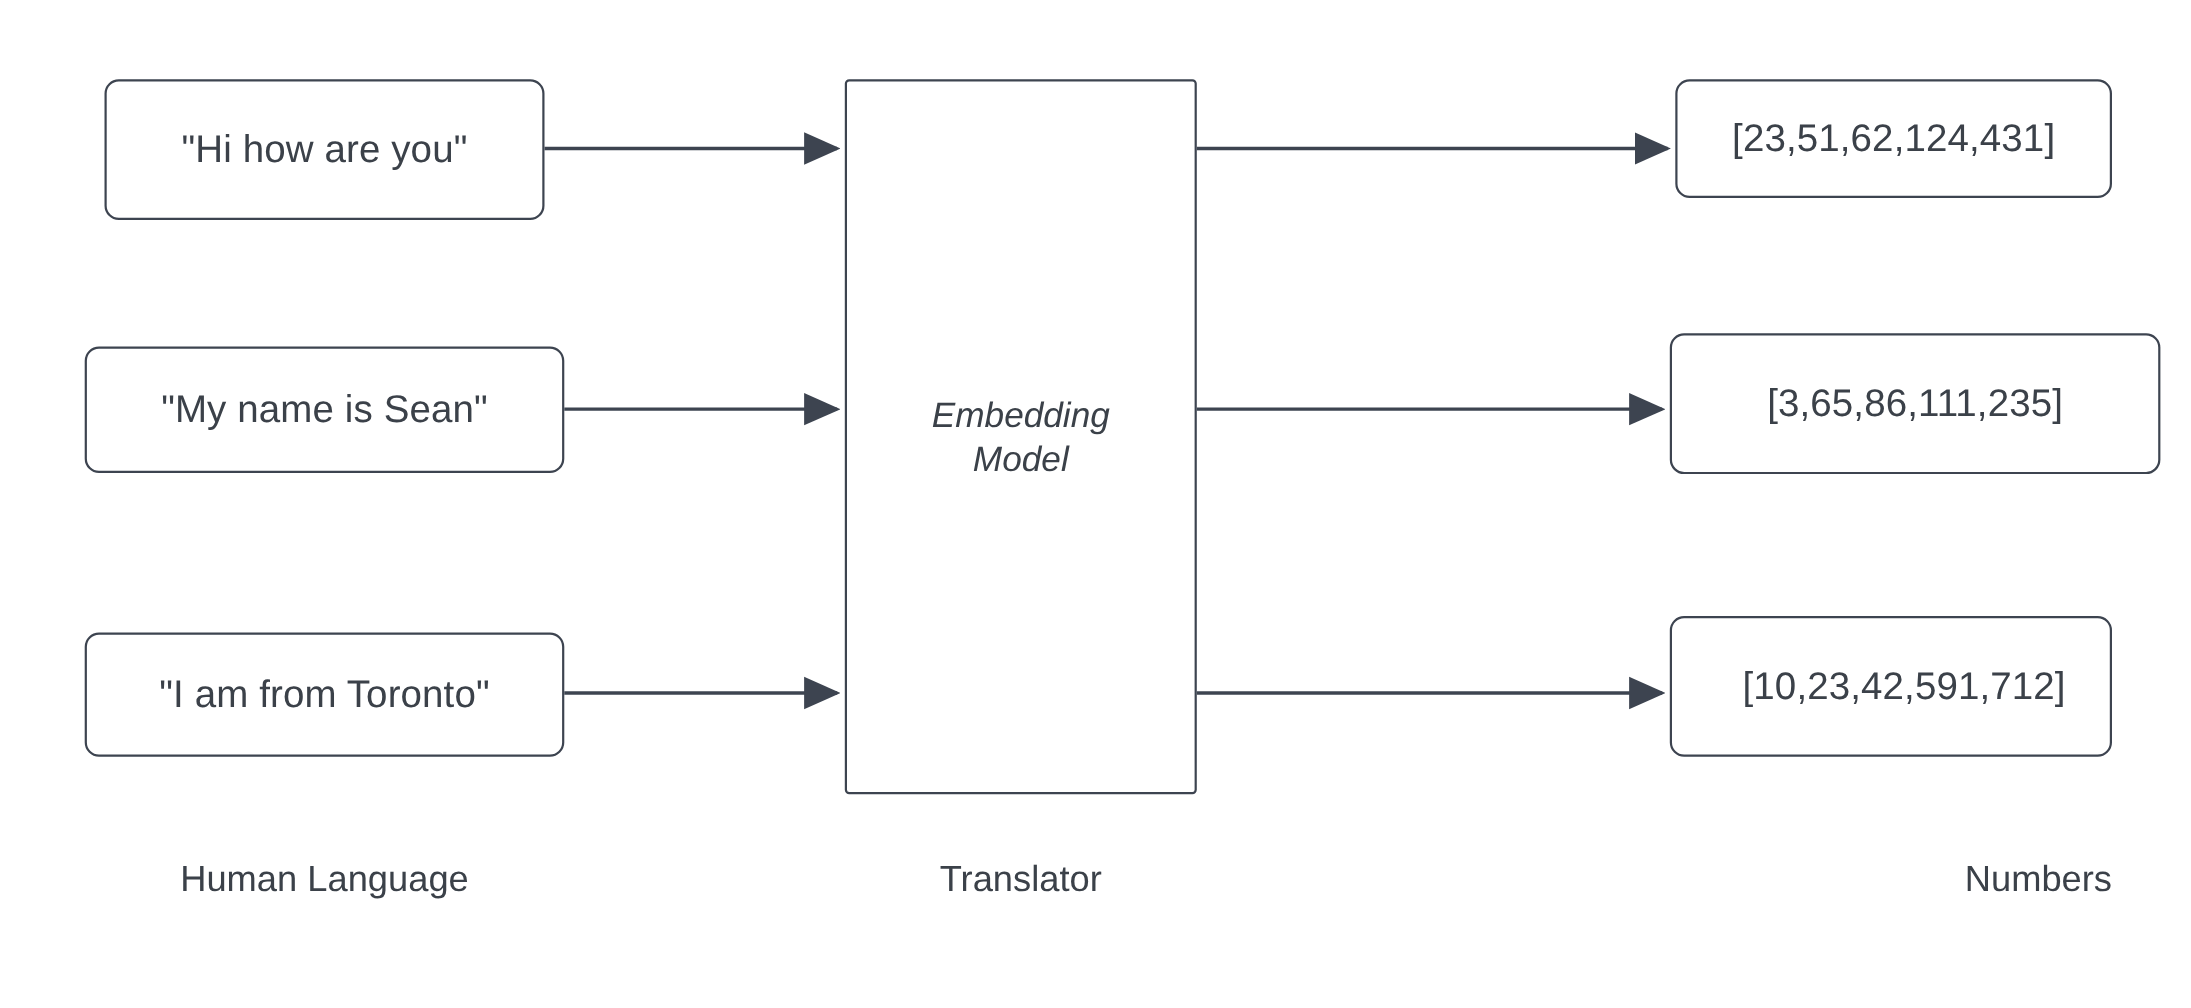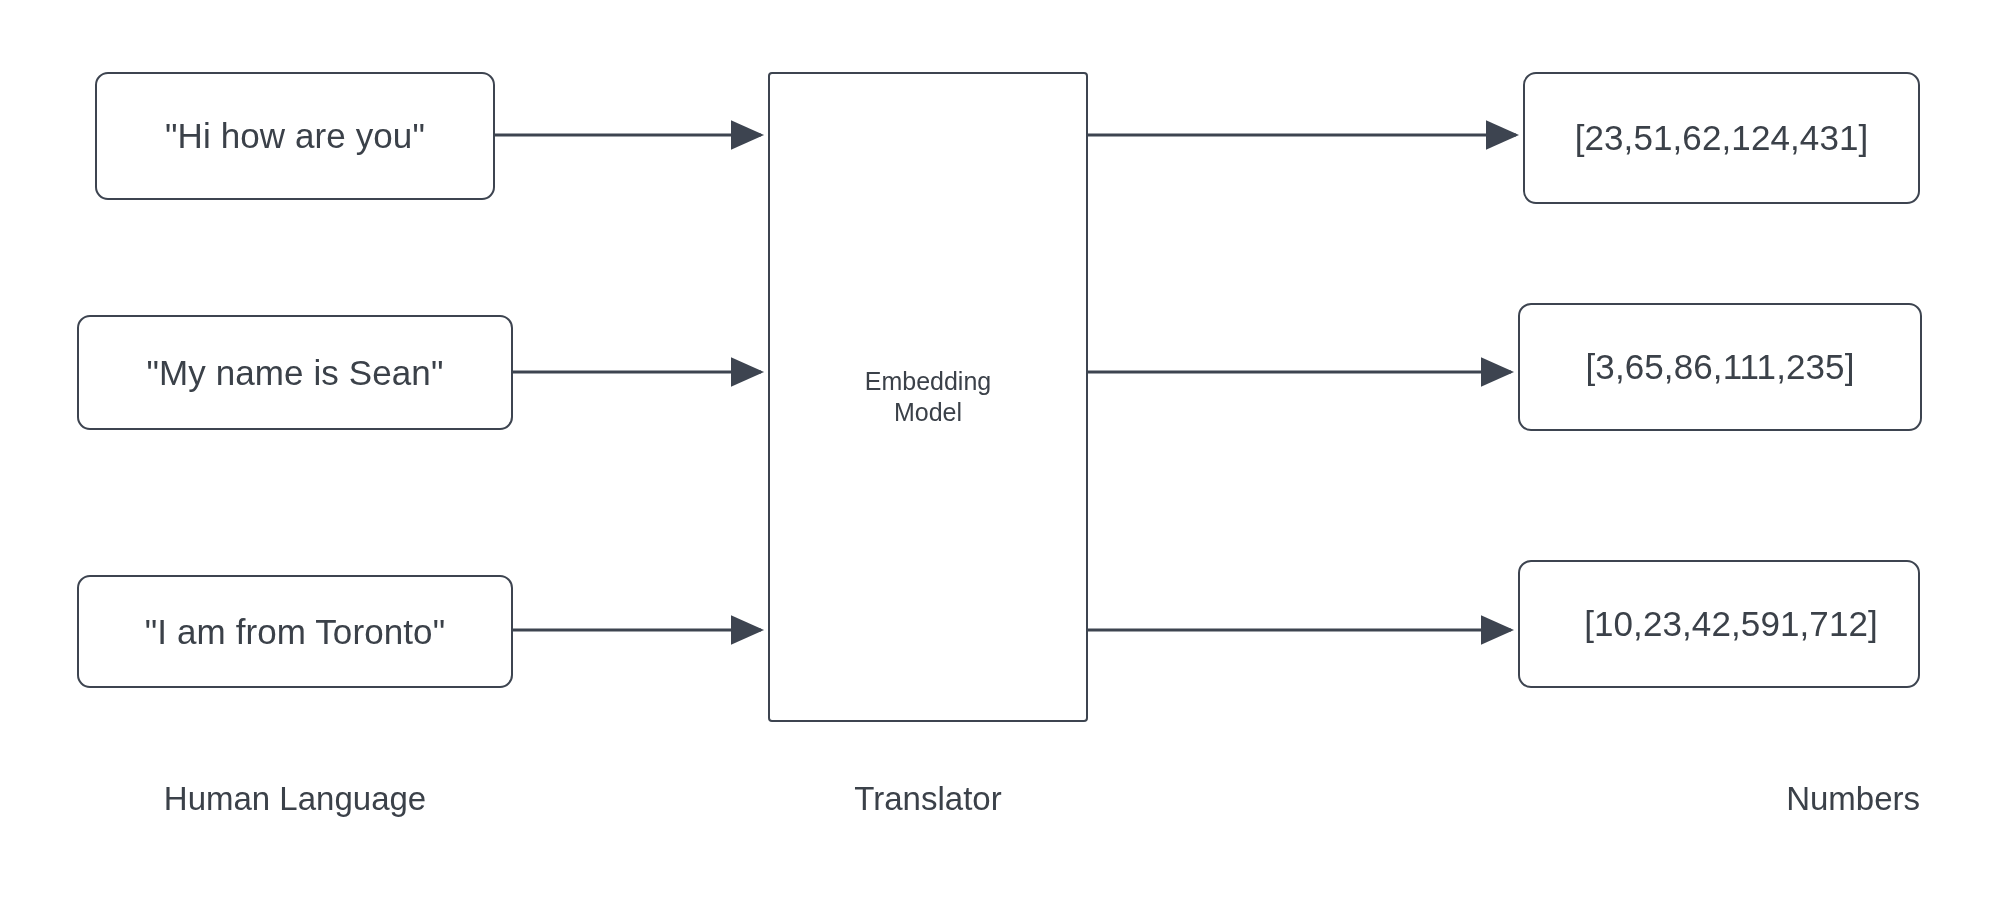--- a/index.html
+++ b/index.html
@@ -41,40 +41,41 @@
   }
   .input-node {
     font-size: 35px;
     letter-spacing: 0.1px;
   }
   .output-node {
     font-size: 35px;
     letter-spacing: 0.1px;
   }
   .model-node {
-    font-size: 25px;
+    font-size: 32px;
     border-radius: 4px;
     padding: 12px 18px;
+    font-style: italic;
   }
   .col-label {
     position: absolute;
     font-size: 33px;
     color: #3b4149;
     text-align: center;
     white-space: nowrap;
   }
   
   #in-0 { left: 95px;  top: 72px;  width: 400px; height: 128px; }
   #in-1 { left: 77px;  top: 315px; width: 436px; height: 115px; }
   #in-2 { left: 77px;  top: 575px; width: 436px; height: 113px; }
   
   #model { left: 768px; top: 72px; width: 320px; height: 650px; }
   
-  #out-0 { left: 1523px; top: 72px;  width: 397px; height: 132px; }
-  #out-1 { left: 1518px; top: 303px; width: 404px; height: 128px; }
+  #out-0 { left: 1523px; top: 72px;  width: 397px; height: 108px; }
+  #out-1 { left: 1518px; top: 303px; width: 446px; height: 128px; }
   #out-2 { left: 1518px; top: 560px; width: 402px; height: 128px; padding-left: 24px; }
   
   #lbl-0 { left: 95px;  top: 780px; width: 400px; }
   #lbl-1 { left: 768px; top: 780px; width: 320px; }
   #lbl-2 { left: 1518px; top: 780px; width: 402px; text-align: right; }
 </style>
 </head>
 <body>
 
 <div id="stage">

